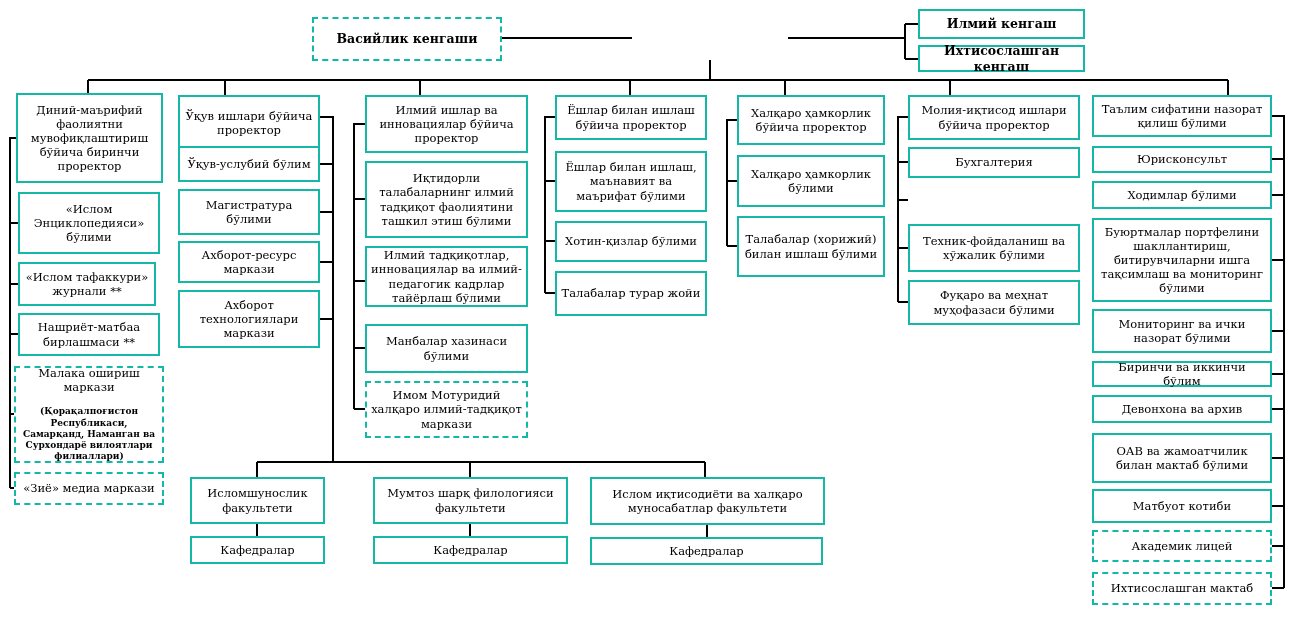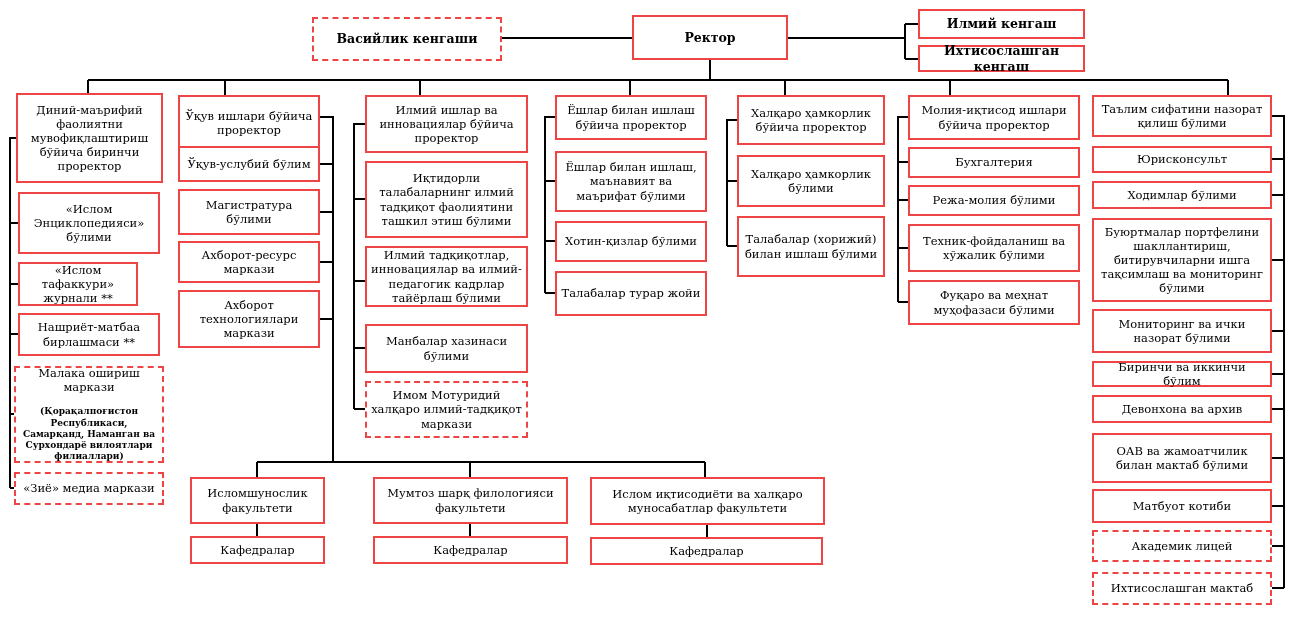--- a/index.html
+++ b/index.html
@@ -1,19 +1,19 @@
 <!DOCTYPE html>
 <html><head>
 <meta charset="utf-8">
 <style>
   html,body{margin:0;padding:0;background:#fff;}
   #stage{position:relative;width:1292px;height:617px;background:#fff;overflow:hidden;
          font-family:"DejaVu Serif","Liberation Serif",serif;color:#000;}
   #wires{position:absolute;left:0;top:0;width:1292px;height:617px;}
-  .box{position:absolute;border:2px solid #ef4444;background:#fff;box-sizing:border-box;
+  .box{position:absolute;border:2px solid #14b8a6;background:#fff;box-sizing:border-box;
        display:flex;flex-direction:column;align-items:center;justify-content:center;
        text-align:center;font-size:11.5px;line-height:1.22;padding:2px 4px;}
   .dashed{border-style:dashed;}
   .bold{font-weight:bold;font-size:12.5px;}
   .note{font-size:9px;line-height:1.25;margin-top:12px;font-weight:bold;}
 </style>
 </head>
 <body>
 
 <div id="stage">
@@ -28,27 +28,26 @@
              M555 117 H545 V293 M545 181 H555 M545 241 H555 M545 293 H555
              M737 120 H727 V246 M727 181 H737 M727 246 H737
              M908 117 H898 V302 M898 162 H908 M898 200 H908 M898 248 H908 M898 302 H908
              M1272 116 H1284 V588 M1272 159 H1284 M1272 195 H1284 M1272 260 H1284 M1272 331 H1284
              M1272 374 H1284 M1272 409 H1284 M1272 458 H1284 M1272 506 H1284 M1272 546 H1284 M1272 588 H1284"></path>
     <path d="M257 462 H705 M257 462 V477 M470 462 V477 M705 462 V477
              M257 524 V536 M470 524 V536 M707 525 V537"></path>
   </svg>
 
   <div class="box dashed bold" style="left:312px;top:17px;width:190px;height:44px">Васийлик кенгаши</div>
-  <div class="box bold" style="left:632px;top:15px;width:156px;height:45px">Ректор</div>
   <div class="box bold" style="left:918px;top:9px;width:167px;height:30px">Илмий кенгаш</div>
   <div class="box bold" style="left:918px;top:45px;width:167px;height:27px">Ихтисослашган кенгаш</div>
 
   <div class="box" style="left:16px;top:93px;width:147px;height:90px">Диний-маърифий фаолиятни мувофиқлаштириш бўйича биринчи проректор</div>
   <div class="box" style="left:18px;top:192px;width:142px;height:62px">«Ислом Энциклопедияси» бўлими</div>
-  <div class="box" style="left:18px;top:262px;width:120px;height:44px">«Ислом тафаккури» журнали **</div>
+  <div class="box" style="left:18px;top:262px;width:138px;height:44px">«Ислом тафаккури» журнали **</div>
   <div class="box" style="left:18px;top:313px;width:142px;height:43px">Нашриёт-матбаа бирлашмаси **</div>
   <div class="box dashed" style="left:14px;top:366px;width:150px;height:97px">
     <span>Малака ошириш маркази</span>
     <span class="note">(Қорақалпоғистон Республикаси, Самарқанд, Наманган ва Сурхондарё вилоятлари филиаллари)</span>
   </div>
   <div class="box dashed" style="left:14px;top:472px;width:150px;height:33px">«Зиё» медиа маркази</div>
 
   <div class="box" style="left:178px;top:95px;width:142px;height:56px">Ўқув ишлари бўйича проректор</div>
   <div class="box" style="left:178px;top:146px;width:142px;height:36px">Ўқув-услубий бўлим</div>
   <div class="box" style="left:178px;top:189px;width:142px;height:46px">Магистратура бўлими</div>
@@ -65,21 +64,20 @@
   <div class="box" style="left:555px;top:151px;width:152px;height:61px">Ёшлар билан ишлаш, маънавият ва маърифат бўлими</div>
   <div class="box" style="left:555px;top:221px;width:152px;height:41px">Хотин-қизлар бўлими</div>
   <div class="box" style="left:555px;top:271px;width:152px;height:45px">Талабалар турар жойи</div>
 
   <div class="box" style="left:737px;top:95px;width:148px;height:50px">Халқаро ҳамкорлик бўйича проректор</div>
   <div class="box" style="left:737px;top:155px;width:148px;height:52px">Халқаро ҳамкорлик бўлими</div>
   <div class="box" style="left:737px;top:216px;width:148px;height:61px">Талабалар (хорижий) билан ишлаш бўлими</div>
 
   <div class="box" style="left:908px;top:95px;width:172px;height:45px">Молия-иқтисод ишлари бўйича проректор</div>
   <div class="box" style="left:908px;top:147px;width:172px;height:31px">Бухгалтерия</div>
-  <div class="box" style="left:908px;top:185px;width:172px;height:31px">Режа-молия бўлими</div>
   <div class="box" style="left:908px;top:224px;width:172px;height:48px">Техник-фойдаланиш ва хўжалик бўлими</div>
   <div class="box" style="left:908px;top:280px;width:172px;height:45px">Фуқаро ва меҳнат муҳофазаси бўлими</div>
 
   <div class="box" style="left:1092px;top:95px;width:180px;height:42px">Таълим сифатини назорат қилиш бўлими</div>
   <div class="box" style="left:1092px;top:146px;width:180px;height:27px">Юрисконсульт</div>
   <div class="box" style="left:1092px;top:181px;width:180px;height:28px">Ходимлар бўлими</div>
   <div class="box" style="left:1092px;top:218px;width:180px;height:84px">Буюртмалар портфелини шакллантириш, битирувчиларни ишга тақсимлаш ва мониторинг бўлими</div>
   <div class="box" style="left:1092px;top:309px;width:180px;height:44px">Мониторинг ва ички назорат бўлими</div>
   <div class="box" style="left:1092px;top:361px;width:180px;height:26px">Биринчи ва иккинчи бўлим</div>
   <div class="box" style="left:1092px;top:395px;width:180px;height:28px">Девонхона ва архив</div>

